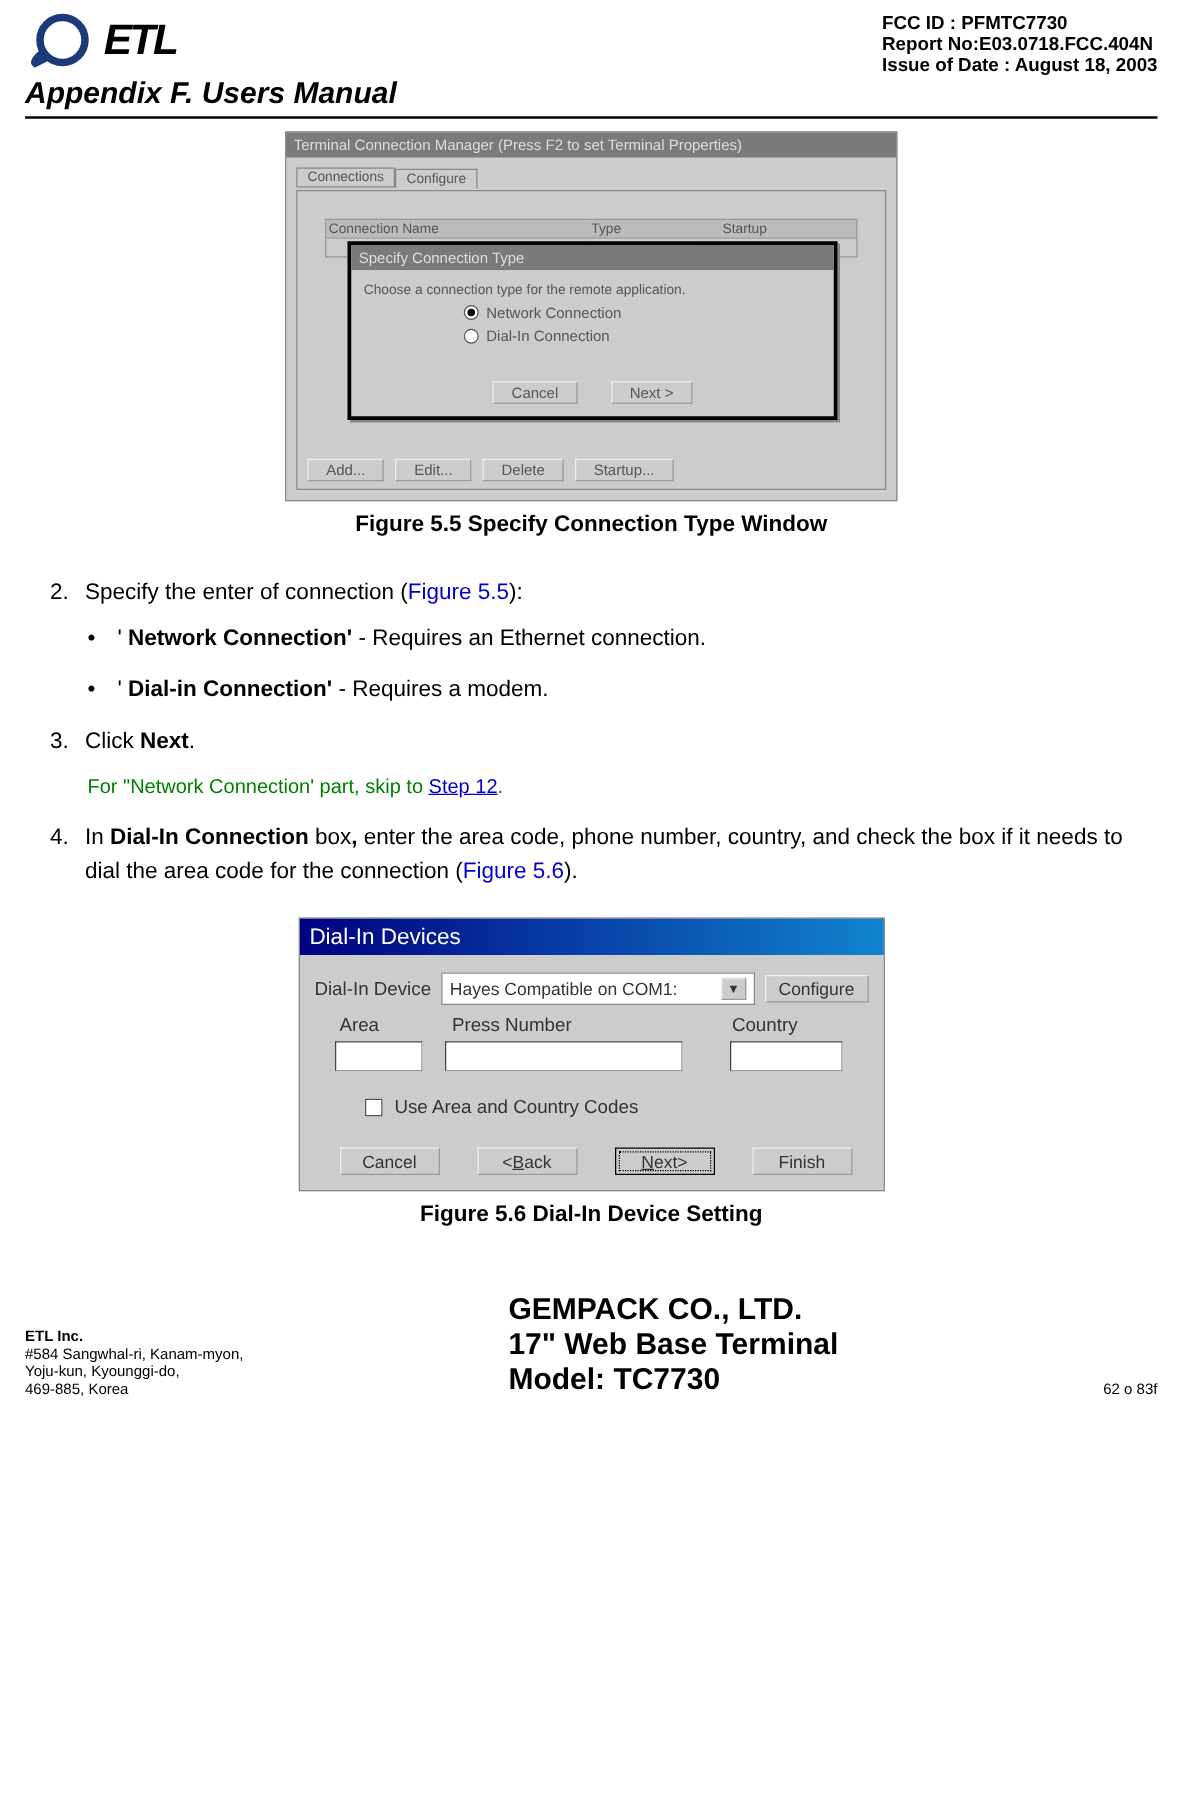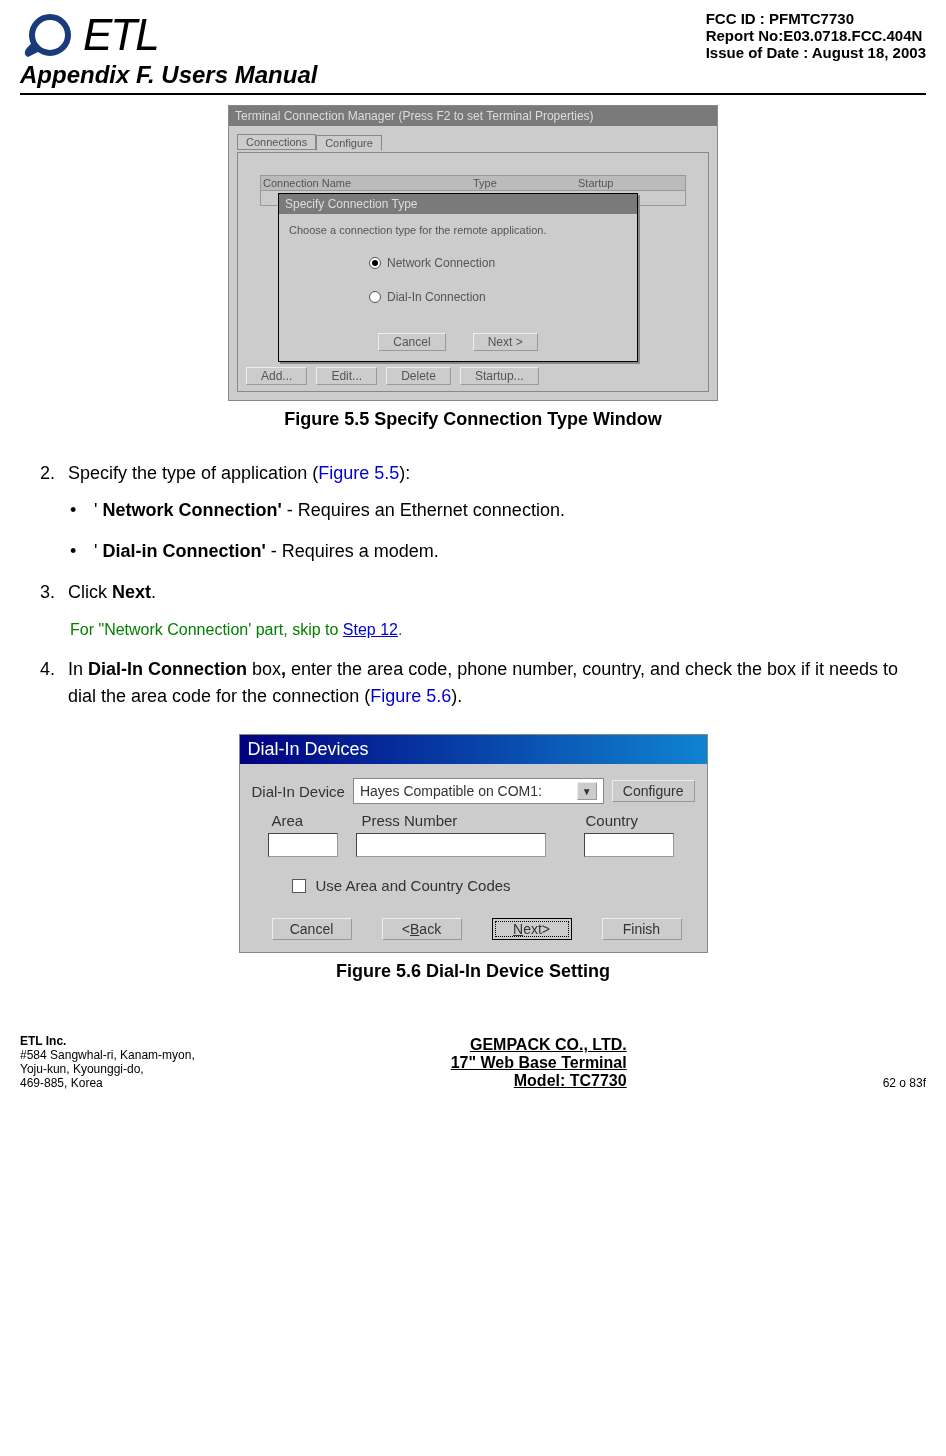--- a/index.html
+++ b/index.html
@@ -24,22 +24,22 @@
     .logo {
       display: flex;
       align-items: center;
     }
     .logo-icon {
       width: 60px;
       height: 45px;
       margin-right: 3px;
     }
     .logo-text {
-      font-size: 44px;
-      font-weight: normal;
+      font-size: 34px;
+      font-weight: bold;
       font-style: italic;
       letter-spacing: -2px;
     }
     .header-info {
       font-size: 15px;
       font-weight: bold;
       text-align: left;
     }
     .appendix-title {
       font-size: 24px;
@@ -116,40 +116,40 @@
       background: #ccc;
       text-align: right;
     }
     .dataline div:nth-child(1){flex:2}
     .dataline div:nth-child(2){flex:1}
     .dataline div:nth-child(3){flex:1}
     .inner-dialog {
       position: absolute;
       top: 40px;
       left: 40px;
-      width: 360px;
-      background: #ccc;
-      border: 1px solid #000000;
+      width: 392px;
+      background: #ccc;
+      border: 3px solid #000000;
       box-shadow: 2px 2px 0 #888;
     }
     .inner-dialog .dlgtitle {
       background: #7a7a7a;
       color: #ddd;
       font-size: 12px;
       padding: 3px 6px;
     }
     .inner-dialog .dlgbody {
       padding: 10px;
       font-size: 11px;
     }
     .radio-row {
       display: flex;
       align-items: center;
       gap: 6px;
-      margin: 20px 0 4px 80px;
+      margin: 5px 0 4px 80px;
       font-size: 12px;
     }
     .radio-dot {
       width: 12px;height: 12px;border:1px solid #555;border-radius:50%;
       display:inline-flex;align-items:center;justify-content:center;background:#fff;
     }
     .radio-dot.sel::after{content:"";width:6px;height:6px;border-radius:50%;background:#000;}
     .dlgbuttons {
       text-align: center;
       padding-top: 25px;
@@ -267,21 +267,21 @@
     }
     .dlgbtn.focus {
       outline:1px dotted #000;outline-offset:-4px;border:1px solid #000;
     }
 
     .footer {
       display:flex;justify-content:space-between;align-items:flex-end;
       padding:22px 20px 6px 20px;font-size:12px;
     }
     .footer-center {
-      font-weight:bold;text-align:right;font-size:16px;text-decoration:underline;
+      font-weight:bold;text-align:left;font-size:24px;
     }
   </style>
 </head>
 <body>
 
 <div class="header">
   <div class="logo">
     <span class="logo-icon">
       <svg viewBox="0 0 60 45" width="60" height="45">
         <ellipse cx="30" cy="22" rx="18" ry="18" fill="none" stroke="#1a3a7a" stroke-width="6"></ellipse>
@@ -352,21 +352,21 @@
   </div>
   <div class="figure-caption">Figure 5.5    Specify Connection Type Window</div>
 </div>
 
 <div class="content">
 
   <div class="step">
     <div class="step-line">
       <span class="step-num">2.</span>
       <span>
-        <span>Specify the type of application (</span><span class="bluelink">Figure 5.5</span><span>):</span>
+        <span>Specify the enter of connection (</span><span class="bluelink">Figure 5.5</span><span>):</span>
       </span>
     </div>
     <div class="bullet-list">
       <div class="bullet-item">
         <span class="bullet-dot">•</span>
         <span>' <span class="bold">Network Connection'</span><span>  - Requires an Ethernet connection.</span></span>
       </div>
       <div class="bullet-item">
         <span class="bullet-dot">•</span>
         <span>' <span class="bold">Dial-in Connection'</span><span>  - Requires a modem.</span></span>

